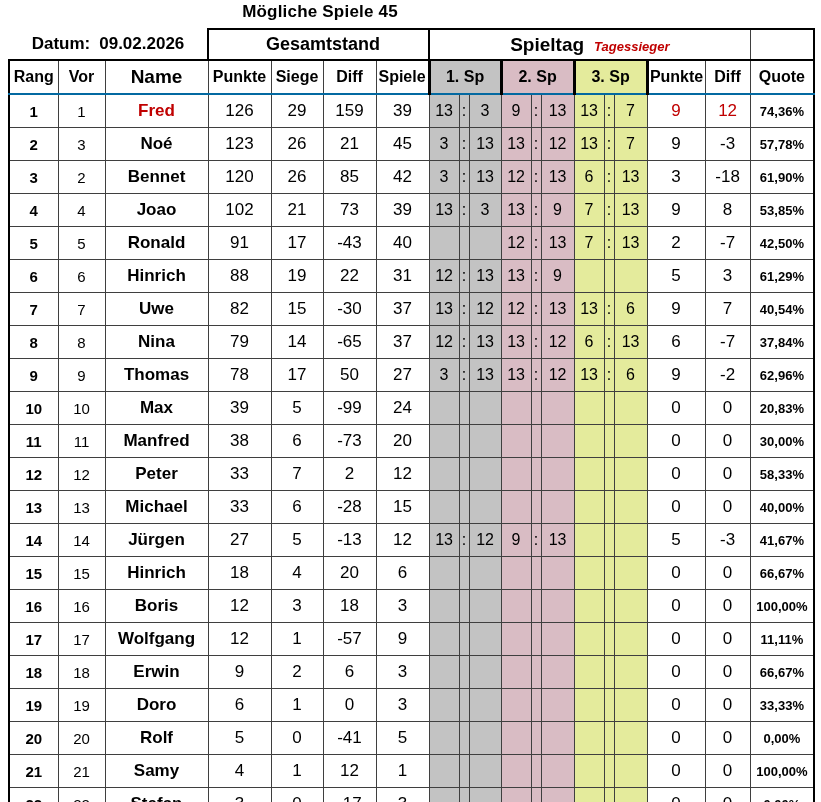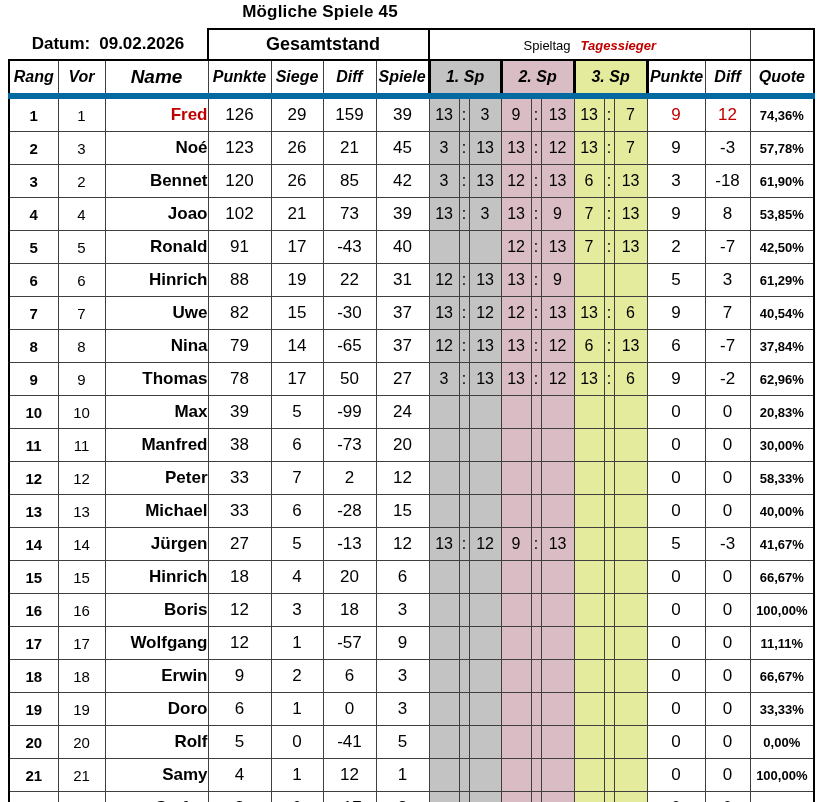--- a/index.html
+++ b/index.html
@@ -14,40 +14,40 @@
   td{border:1px solid #3f3f3f;height:32px;padding:0;text-align:center;
      vertical-align:middle;overflow:hidden;white-space:nowrap;}
 
   
   td.ghost{border:none;}
   tr.toprow td{height:29px;}
   td.bt{border-top:2px solid #000;}
   td.bl{border-left:2px solid #000;}
   td.br{border-right:2px solid #000;}
   tr.lastrow td{border-bottom:2px solid #000;}
-  tr.headrow td{border-top:2px solid #000;border-bottom:6px solid #0369a1;font-style:italic;}
+  tr.headrow td{border-top:2px solid #000;border-bottom:2px solid #0369a1;}
   td.box{border:2px solid #000;}
   td.thick{border:3px solid #000;}
 
   
   .g{background:var(--g,#c3c3c3);}
   .p{background:var(--p,#d9bcc4);}
   .y{background:var(--y,#e4eb9c);}
   .red{color:var(--red,#c00000);}
   td.datum-cell{font-weight:700;font-size:17px;text-align:center;}
   td.datum-cell .dl{margin-right:9px;}
   td.section{font-weight:700;font-size:18px;padding-left:9px;}
   td.section-sp{font-weight:700;}
-  .spieltag-word{font-size:13px;font-weight:400;}
+  .spieltag-word{font-size:19px;font-weight:700;}
   .tagessieger{font-size:13px;font-weight:700;font-style:italic;
                color:var(--red,#c00000);margin-left:10px;}
   tr.headrow td{font-weight:700;font-size:16px;}
   td.rang{font-weight:700;font-size:15px;}
   td.vor{font-size:15px;}
-  td.name{font-weight:700;font-size:17px;text-align:right;}
+  td.name{font-weight:700;font-size:17px;}
   td.stat{font-size:17px;}
   td.sc{font-size:16px;}
   td.quote{font-weight:700;font-size:13px;}
 </style>
 </head>
 <body>
 
 <div class="stage">
 
   <div class="title">Mögliche Spiele 45</div>

